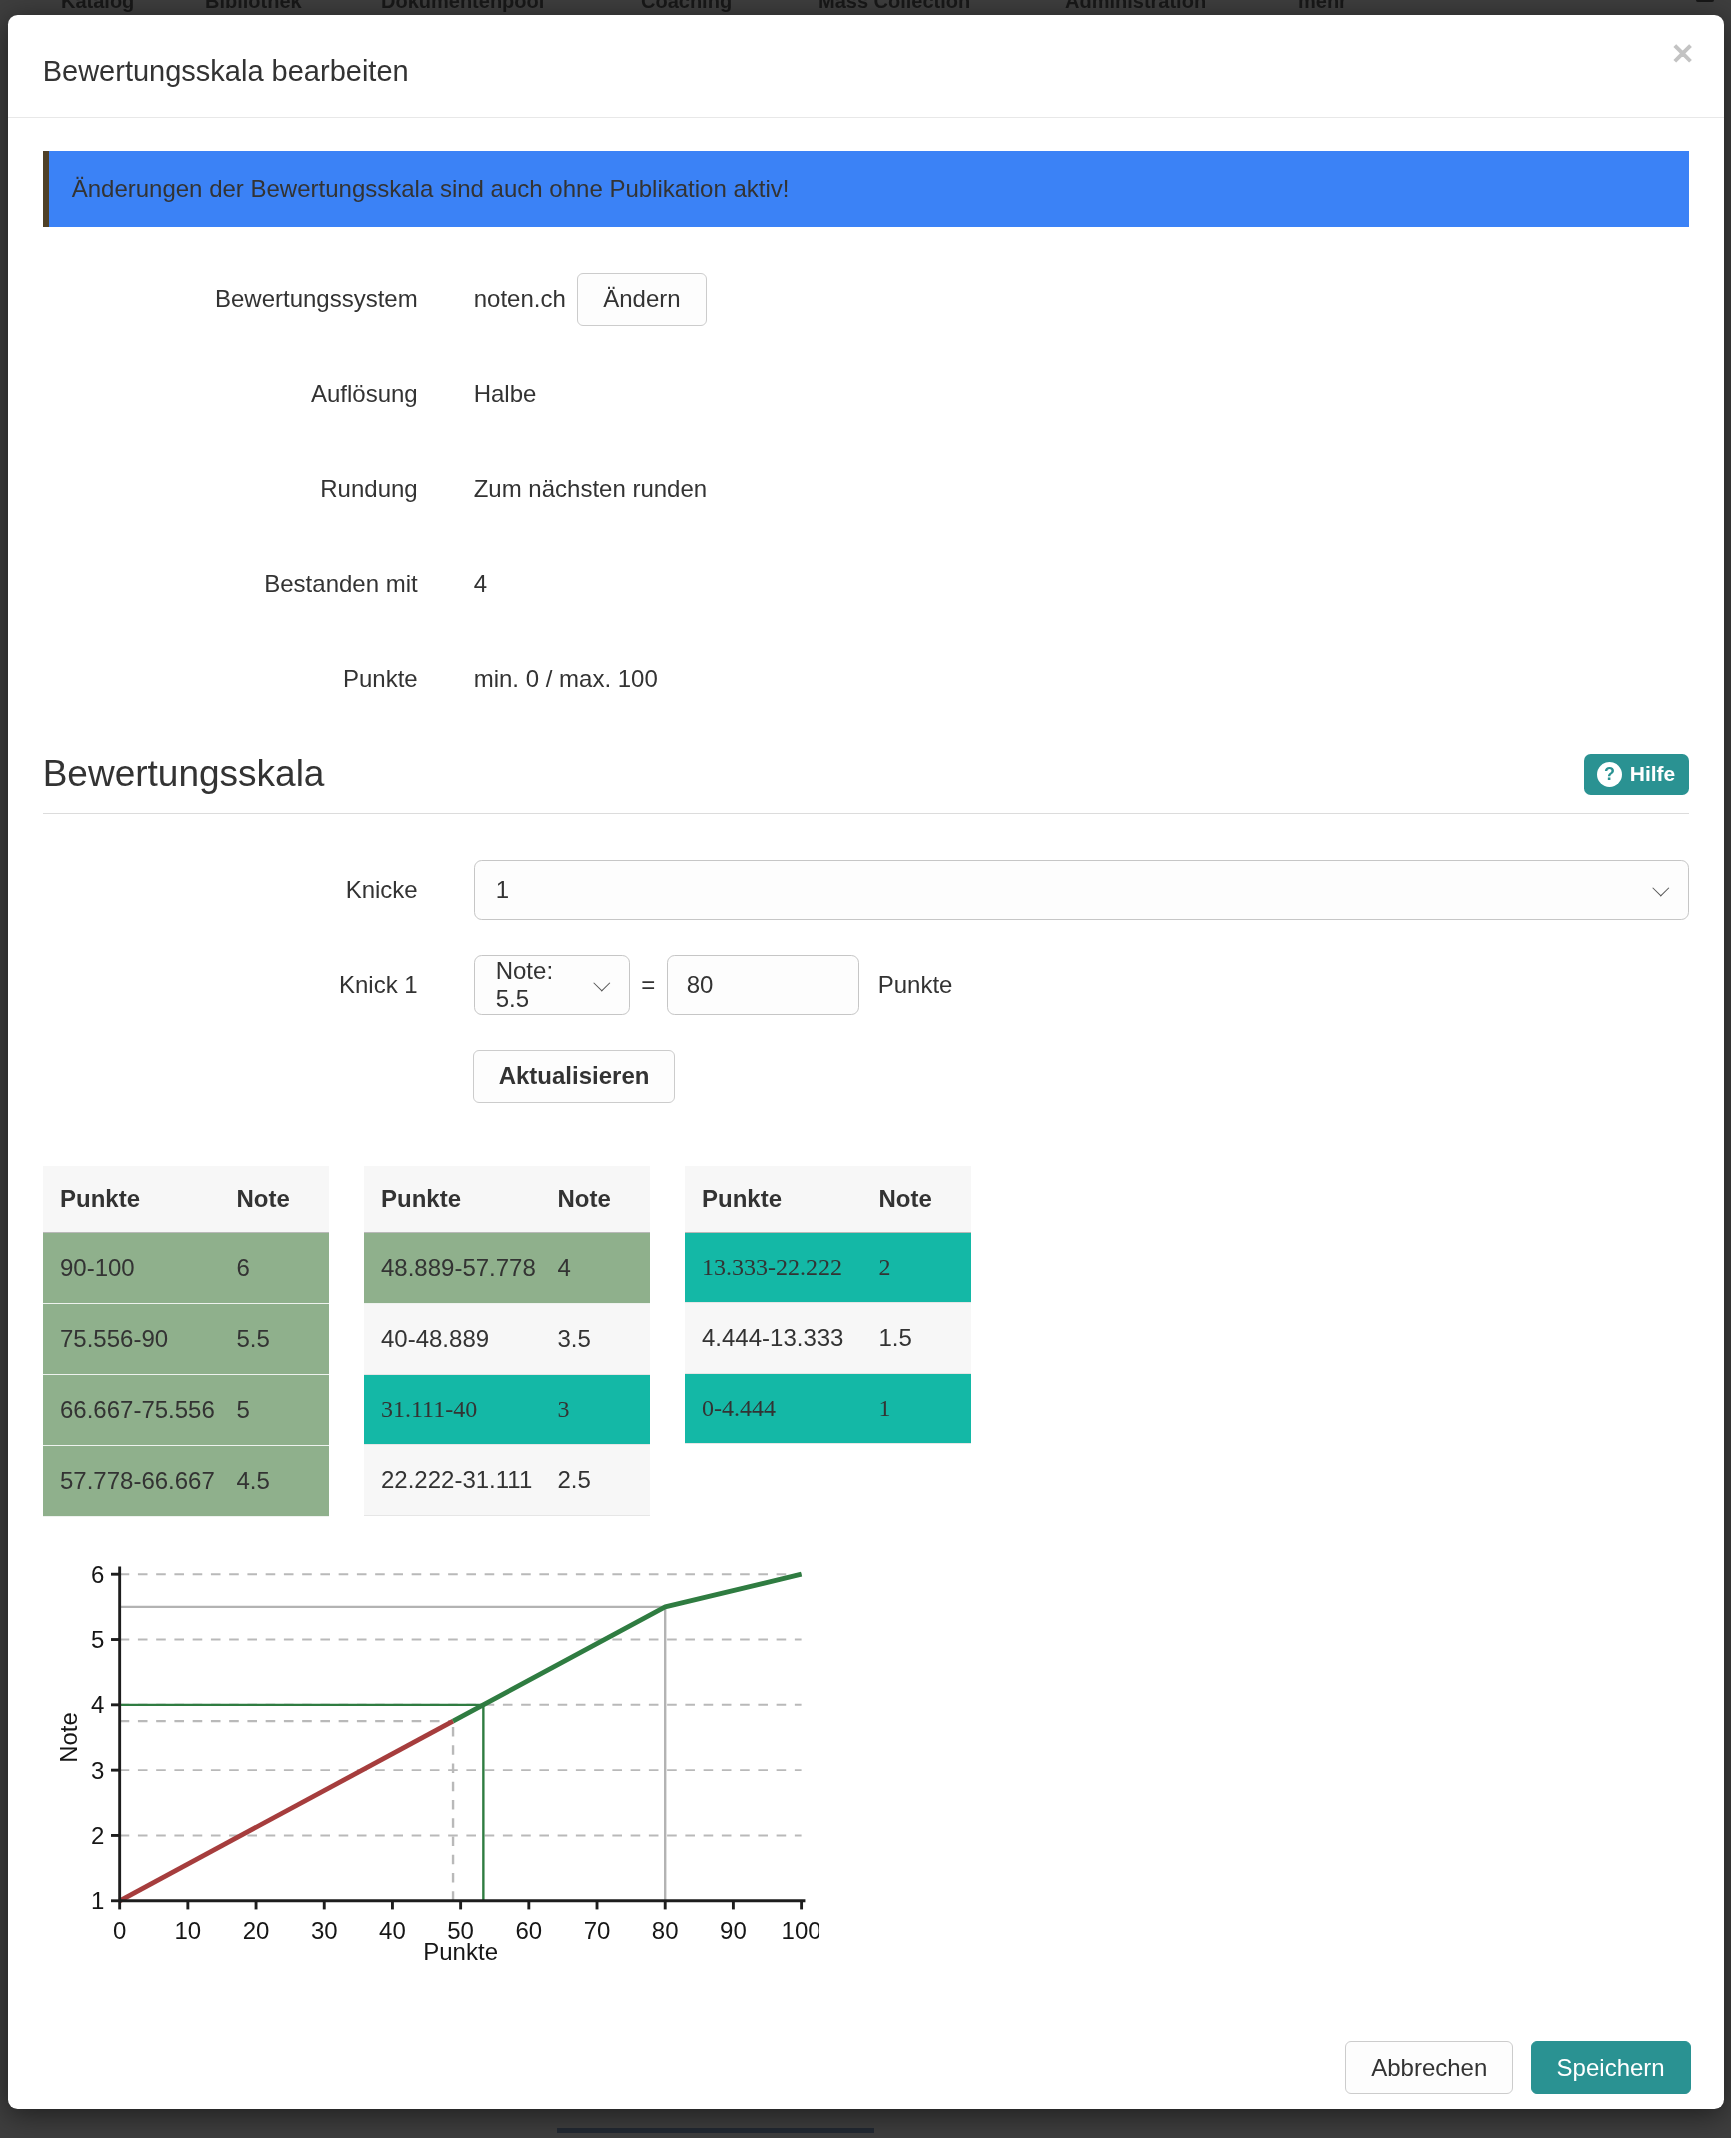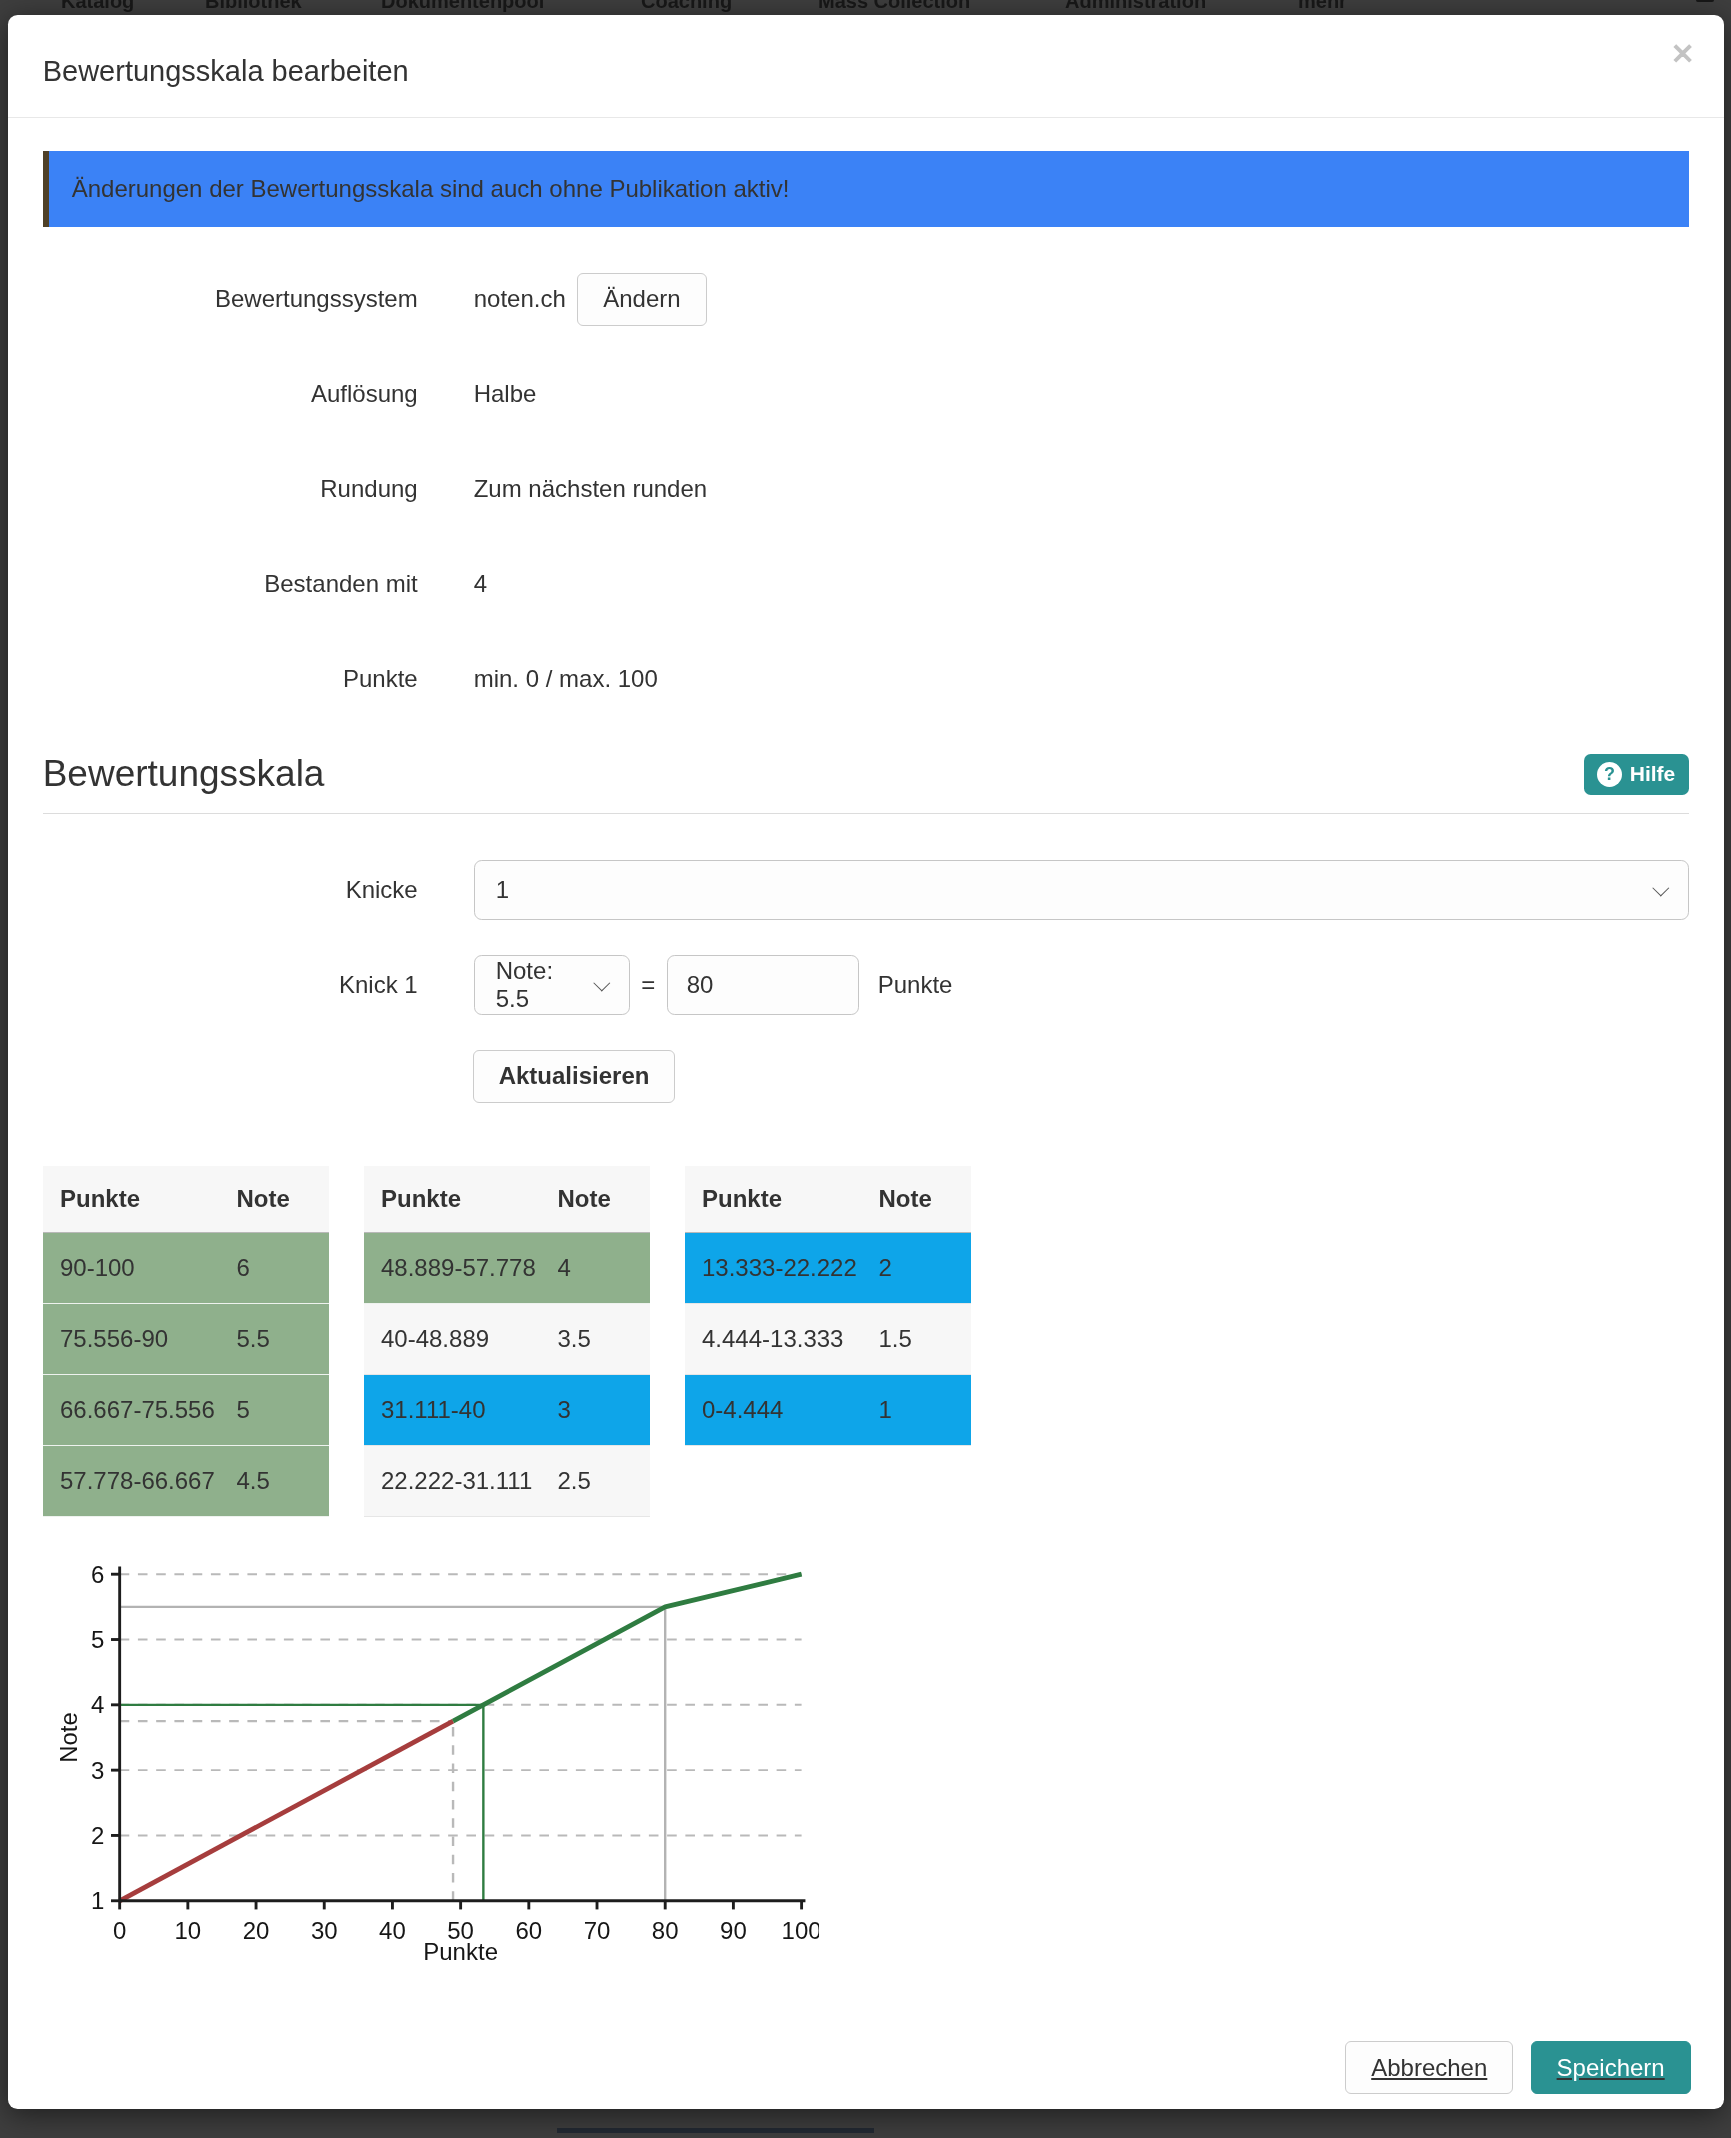--- a/index.html
+++ b/index.html
@@ -38,23 +38,23 @@
   .unit{font-size:24px;margin-left:19px;}
   .indent{margin-left:430px;font-weight:bold;}
   .tables-wrap{display:flex;gap:35px;margin-top:63px;align-items:flex-start;}
   .gtable{width:286px;font-size:24px;}
   .gtable .thead{display:flex;background:#f7f7f7;border-bottom:1.9px solid #b9b9b9;padding:19px 17.3px;font-weight:bold;}
   .gtable .trow{display:flex;padding:21px 17.3px;border-bottom:1.9px solid #e6e6e6;}
   .gtable .c-range{flex:1;}
   .gtable .c-note{width:75px;flex:0 0 75px;}
   .trow.green{background:#8fb08c;border-bottom:1.9px solid #eef2ee;}
   .trow.light{background:#f7f7f7;}
-  .trow.white{background:#0ea5e9;}
+  .trow.white{background:#14b8a6;font-family:Liberation Serif, serif;}
   .chart-wrap{margin:38px 0 0 17.3px;}
-  .modal-footer{position:absolute;right:33px;bottom:15.4px;display:flex;gap:17.3px;text-decoration:underline;}
+  .modal-footer{position:absolute;right:33px;bottom:15.4px;display:flex;gap:17.3px;}
   .btn-save{background:#2a9292;border:1.9px solid #2a9292;color:#fff;}
   .dim-smudge{position:absolute;left:557px;bottom:4.8px;width:317px;height:4.8px;background:#1c2430;opacity:.8;}
 </style>
 </head>
 <body>
 
 <div class="backdrop">
   <div class="navstrip">
     <span style="left:61px">Katalog</span>
     <span style="left:205px">Bibliothek</span>

